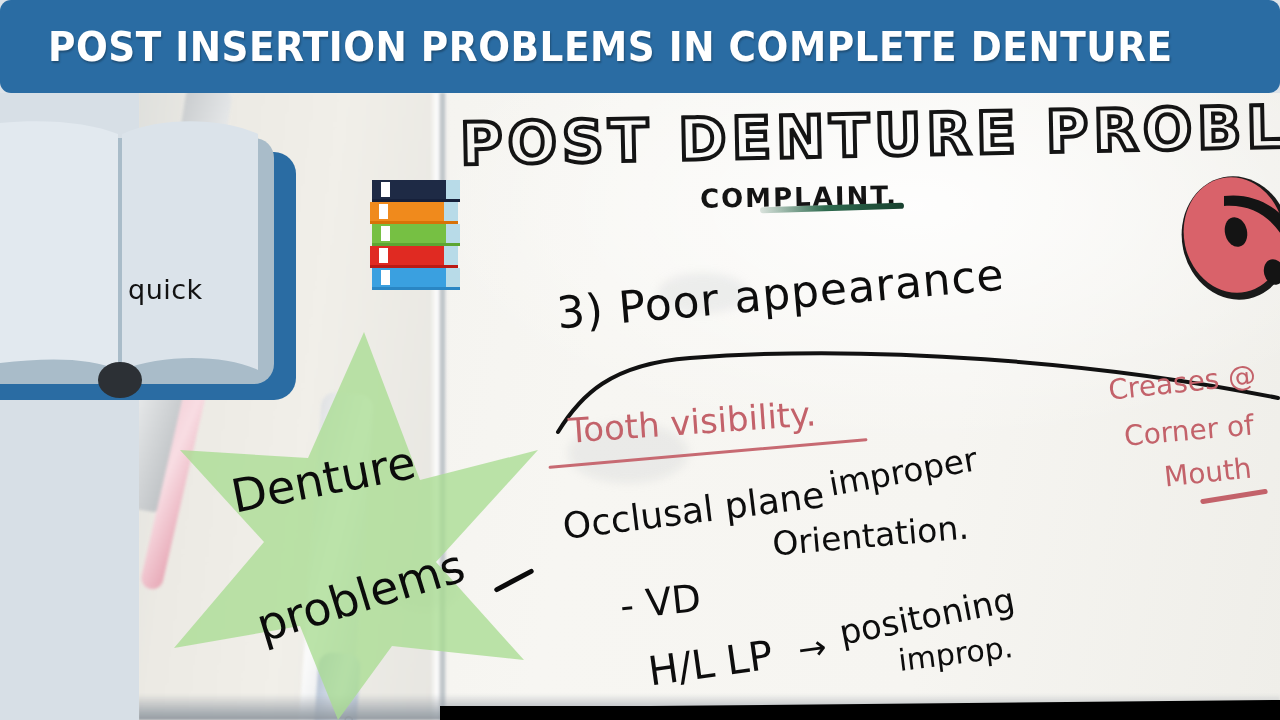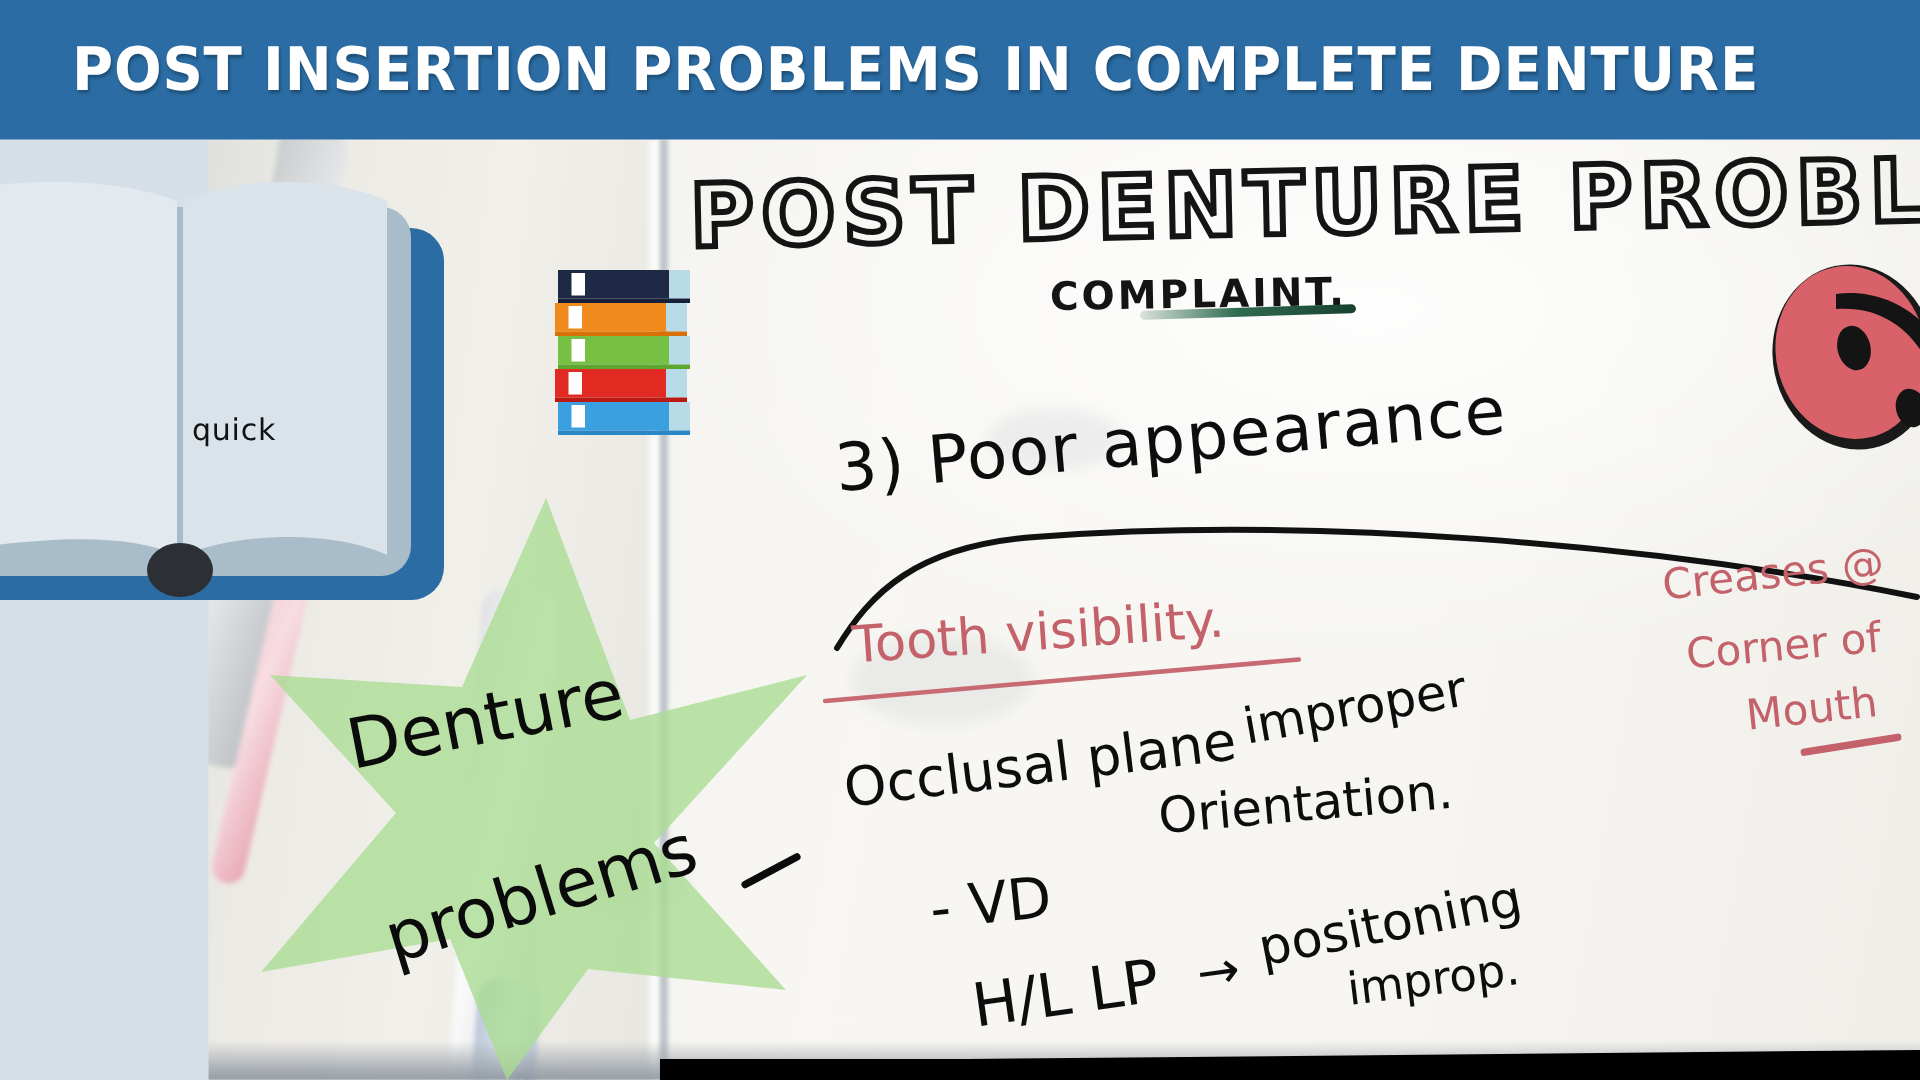--- a/index.html
+++ b/index.html
@@ -6,20 +6,21 @@
   body{width:1280px;height:720px;overflow:hidden;font-family:"Liberation Sans",sans-serif;}
 
   #stage{position:relative;width:1280px;height:720px;overflow:hidden;background:#dde3e9;}
 
   
   #title-bar{
     position:absolute;left:0;top:0;width:1280px;height:93px;
     background:#2a6ca3;display:flex;align-items:center;
     box-sizing:border-box;padding-left:48px;
     z-index:40;
+    border-radius:11px;
   }
   #title-text{
     color:#ffffff;
     font-family:"Liberation Sans Narrow","DejaVu Sans Condensed","Liberation Sans",sans-serif;
     font-weight:bold;
     font-size:40px;
     letter-spacing:0.5px;
     line-height:1;
     white-space:nowrap;
     transform:scaleX(1.04);
@@ -95,21 +96,21 @@
   
   #star{position:absolute;left:168px;top:330px;width:370px;height:390px;z-index:22;}
 
   
   .hw{position:absolute;z-index:30;white-space:nowrap;
       font-family:"DejaVu Sans","Liberation Sans",sans-serif;}
 
   
   #hw-learn{left:46px;top:176px;font-size:27px;color:#121212;letter-spacing:.5px;
     z-index:30;font-family:"DejaVu Sans","Liberation Sans",sans-serif;}
-  #hw-quick{left:128px;top:274px;font-size:20px;color:#121212;letter-spacing:.5px;z-index:30;}
+  #hw-quick{left:128px;top:274px;font-size:27px;color:#121212;letter-spacing:.5px;z-index:30;}
 
   
   #hw-denture{left:232px;top:470px;font-size:46px;color:#0b0b0b;font-weight:500;
     transform:rotate(-11deg);transform-origin:left center;z-index:32;}
   #hw-problems{left:258px;top:600px;font-size:46px;color:#0b0b0b;font-weight:500;
     transform:rotate(-17deg);transform-origin:left center;z-index:32;}
   #hw-dash{left:492px;top:578px;width:44px;height:5px;background:#0b0b0b;border-radius:3px;
     transform:rotate(-28deg);z-index:32;}
 
   

